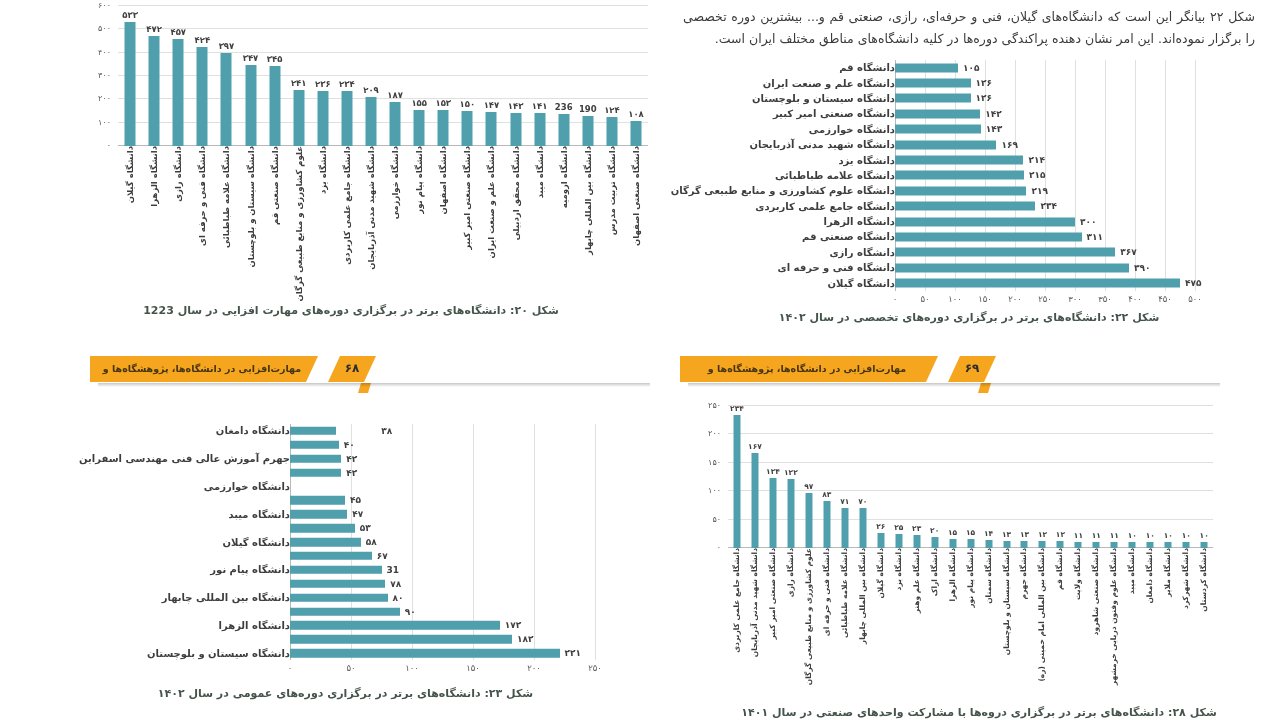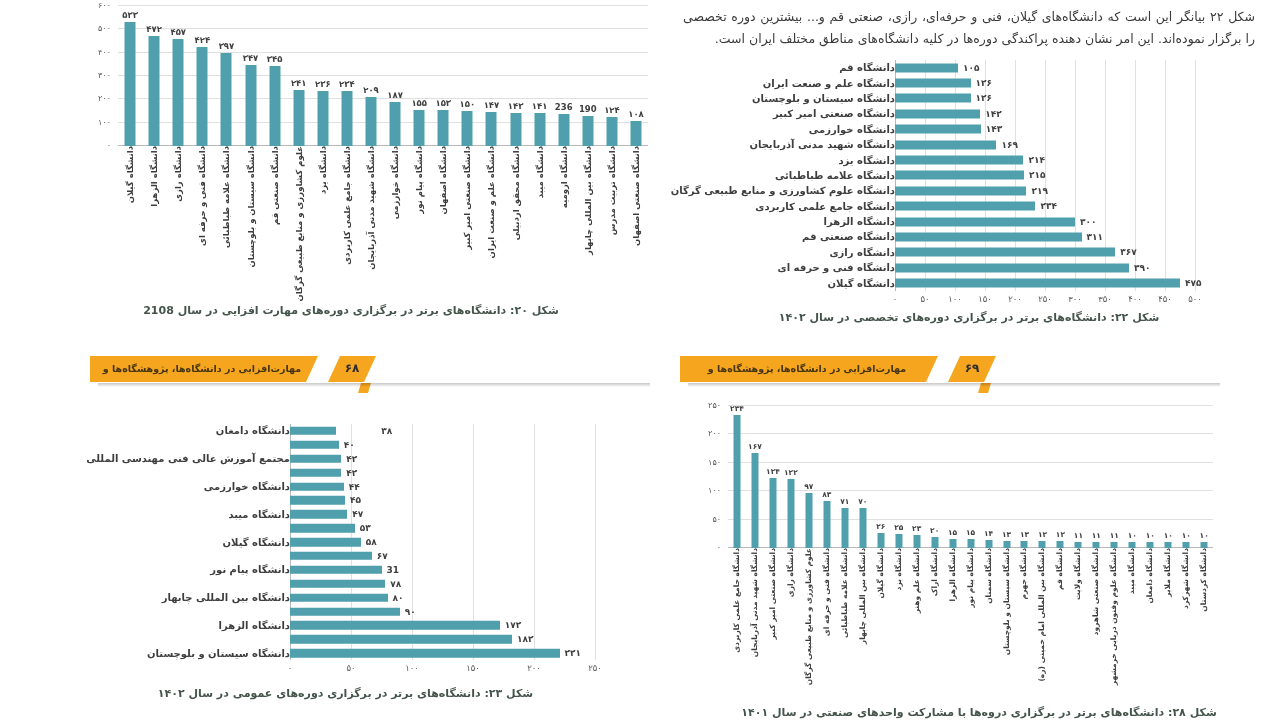--- a/index.html
+++ b/index.html
@@ -276,21 +276,21 @@
         <div class="xlabel-wrap">
           <span class="xlabel">دانشگاه بین المللی چابهار</span>
         </div>
         <div class="xlabel-wrap">
           <span class="xlabel">دانشگاه تربیت مدرس</span>
         </div>
         <div class="xlabel-wrap">
           <span class="xlabel">دانشگاه صنعتی اصفهان</span>
         </div>
       </div>
-    <div class="caption">شکل ۲۰: دانشگاه‌های برتر در برگزاری دوره‌های مهارت افزایی در سال 2108</div>
+    <div class="caption">شکل ۲۰: دانشگاه‌های برتر در برگزاری دوره‌های مهارت افزایی در سال 1223</div>
   </section>
 
   <p class="para">شکل ۲۲ بیانگر این است که دانشگاه‌های گیلان، فنی و حرفه‌ای، رازی، صنعتی قم و... بیشترین دوره تخصصی را برگزار نموده‌اند. این امر نشان دهنده پراکندگی دوره‌ها در کلیه دانشگاه‌های مناطق مختلف ایران است.</p>
 
   <section class="hchart fig22" id="fig22">
     <div class="hbody">
         <div class="hgrid">
           <div class="gridline-v baseline" style="left: 0%;"></div>
           <div class="gridline-v" style="left: 10%;"></div>
           <div class="gridline-v" style="left: 20%;"></div>
@@ -457,39 +457,35 @@
           </div>
         </div>
         <div class="hrow">
           <div class="hlabel"></div>
           <div class="htrack">
             <div class="hbar" style="width: 16%;"></div>
             <span class="hval" style="left: calc(16% + 5px);">۴۰</span>
           </div>
         </div>
         <div class="hrow">
-          <div class="hlabel">مجتمع آموزش عالی فنی مهندسی المللی</div>
+          <div class="hlabel">جهرم آموزش عالی فنی مهندسی اسفراین</div>
           <div class="htrack">
             <div class="hbar" style="width: 16.8%;"></div>
             <span class="hval" style="left: calc(16.8% + 5px);">۴۲</span>
           </div>
         </div>
         <div class="hrow">
           <div class="hlabel"></div>
           <div class="htrack">
             <div class="hbar" style="width: 16.8%;"></div>
             <span class="hval" style="left: calc(16.8% + 5px);">۴۲</span>
           </div>
         </div>
         <div class="hrow">
           <div class="hlabel">دانشگاه خوارزمی</div>
-          <div class="htrack">
-            <div class="hbar" style="width: 17.6%;"></div>
-            <span class="hval" style="left: calc(17.6% + 5px);">۴۴</span>
-          </div>
         </div>
         <div class="hrow">
           <div class="hlabel"></div>
           <div class="htrack">
             <div class="hbar" style="width: 18%;"></div>
             <span class="hval" style="left: calc(18% + 5px);">۴۵</span>
           </div>
         </div>
         <div class="hrow">
           <div class="hlabel">دانشگاه میبد</div>

